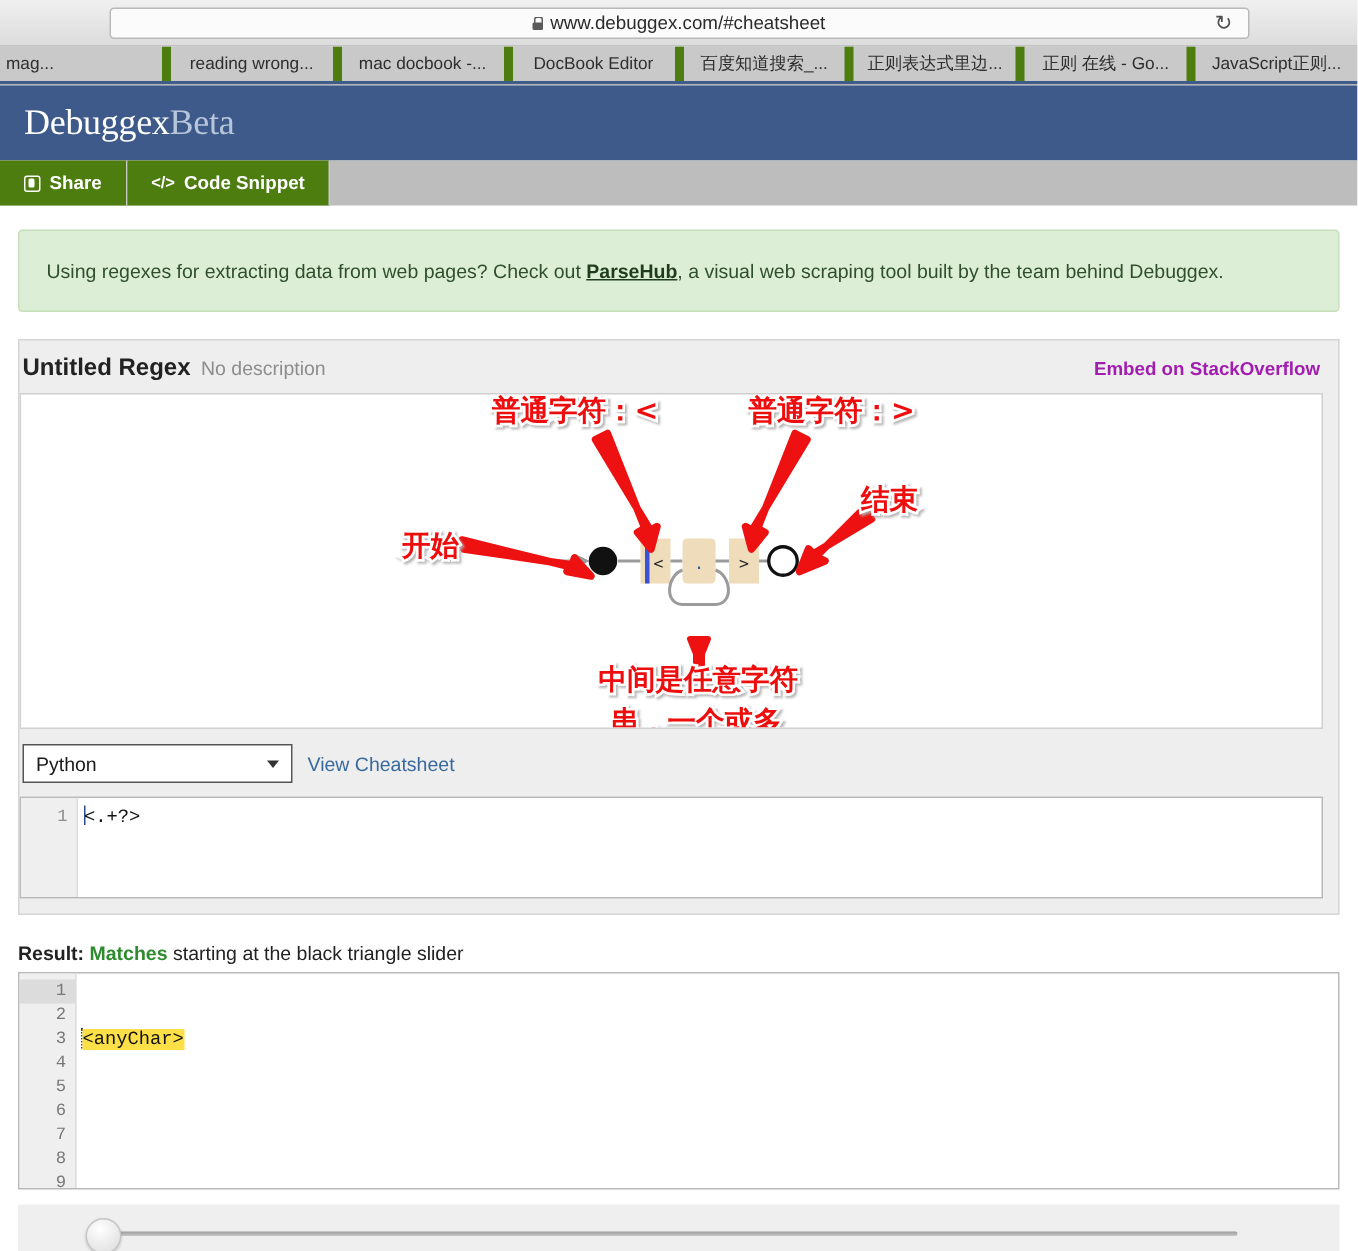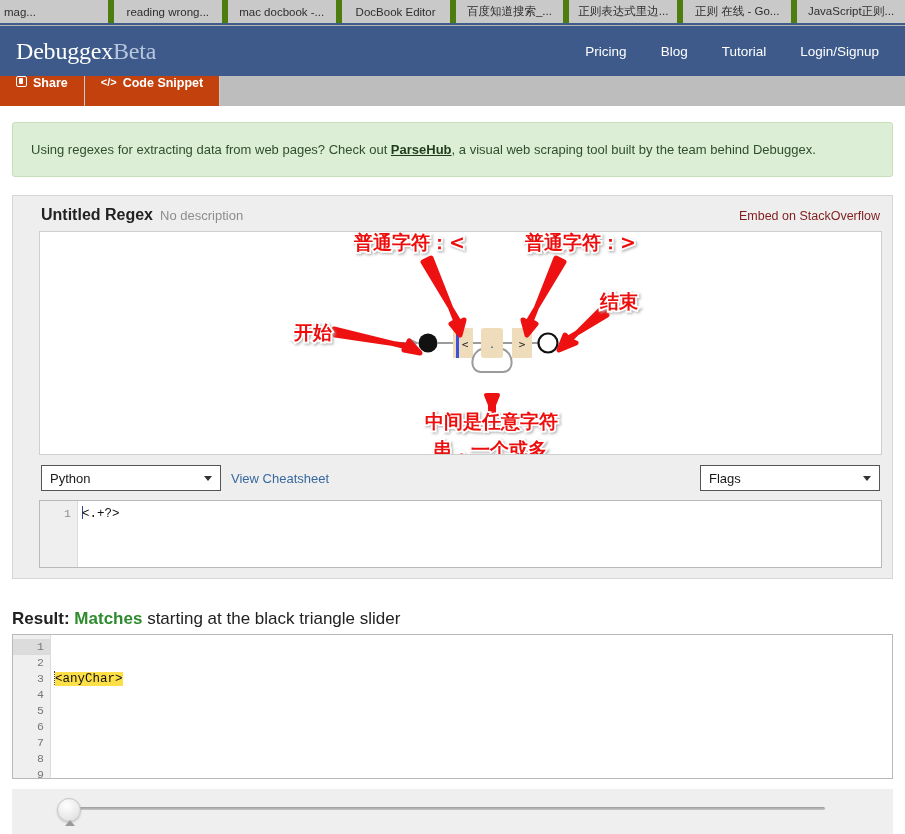--- a/index.html
+++ b/index.html
@@ -127,26 +127,27 @@
   }
 
   .subnav {
     height: 30px;
     background: #bdbdbd;
     display: flex;
     align-items: stretch;
   }
   .subnav-btn {
     display: flex;
+    align-items: center;
     gap: 6px;
     padding: 0 16px;
     color: #ffffff;
     font-size: 12.5px;
     font-weight: bold;
-    background: #c2410c;
+    background: #4d7c0f;
     border-right: 1px solid #c9c9c9;
     cursor: pointer;
   }
   .subnav-btn .ic { font-size: 11px; }
   .share-glyph {
     display: inline-block;
     width: 11px; height: 11px;
     border: 1.5px solid #fff;
     border-radius: 2px;
     position: relative;
@@ -177,43 +178,44 @@
   .notice a {
     color: #1f3d1c;
     font-weight: bold;
     text-decoration: underline;
   }
 
   .regex-panel {
     margin: 18px 12px 16px 12px;
     background: #eeeeee;
     border: 1px solid #d6d6d6;
-    padding: 10px 10px 10px 26px;
+    padding: 10px 10px 10px 0;
   }
   .regex-head {
     display: flex;
     align-items: baseline;
     padding: 0 2px 7px 2px;
   }
   .regex-title {
     font-size: 16px;
     font-weight: bold;
     color: #222;
   }
   .regex-desc {
     font-size: 13px;
     color: #8d8d8d;
     margin-left: 7px;
   }
   .embed-link {
     margin-left: auto;
     font-size: 12.5px;
-    color: #7f1d1d;
+    color: #a21caf;
     text-decoration: none;
     cursor: pointer;
+    font-weight: bold;
   }
 
   .diagram-box {
     background: #ffffff;
     border: 1px solid #cfcfcf;
     height: 224px;
     position: relative;
     overflow: hidden;
   }
   .diagram-svg { position: absolute; left: 0; top: 0; }
@@ -284,22 +286,22 @@
     display: inline-block;
     width: 1px;
     height: 13px;
     background: #2a4b8d;
     vertical-align: -2px;
     margin-right: -1px;
   }
 
   
   .result-head {
-    margin: 30px 12px 0 12px;
-    font-size: 17px;
+    margin: 18px 12px 0 12px;
+    font-size: 13px;
     color: #222;
   }
   .result-head .lbl { font-weight: bold; }
   .result-head .matches { font-weight: bold; color: #2e8b2e; }
 
   .result-box {
     margin: 5px 12px 0 12px;
     background: #ffffff;
     border: 1px solid #b9b9b9;
     height: 145px;
@@ -370,42 +372,45 @@
     border-bottom: 6px solid #9a9a9a;
   }
 
   
 </style>
 </head>
 <body>
 
 <div class="browser-chrome">
 
+  <div class="url-bar-row">
+    <div class="url-box">
+      <span class="url-text-wrap">
+        <span class="lock-icon"></span>
+        <span>www.debuggex.com/#cheatsheet</span>
+      </span>
+      <span class="reload-icon">↻</span>
+    </div>
+  </div>
 
   <div class="bookmark-bar">
     <div class="bm-item">mag...</div>
     <div class="bm-item">reading wrong...</div>
     <div class="bm-item">mac docbook -...</div>
     <div class="bm-item">DocBook Editor</div>
     <div class="bm-item">百度知道搜索_...</div>
     <div class="bm-item">正则表达式里边...</div>
     <div class="bm-item">正则 在线 - Go...</div>
     <div class="bm-item">JavaScript正则...</div>
   </div>
 </div>
 
 <div class="site-header">
   <div class="logo">
     <span>Debuggex</span><span class="beta">Beta</span>
-  </div>
-  <div class="nav-links">
-    <a class="nav-link">Pricing</a>
-    <a class="nav-link">Blog</a>
-    <a class="nav-link">Tutorial</a>
-    <a class="nav-link">Login/Signup</a>
   </div>
 </div>
 
 <div class="subnav">
   <div class="subnav-btn">
     <span class="share-glyph"></span>
     <span>Share</span>
   </div>
   <div class="subnav-btn">
     <span class="ic">&lt;/&gt;</span>
@@ -487,24 +492,20 @@
         </g>
       </svg>
     </div>
 
     <div class="controls-row">
       <div class="select-box">
         <span>Python</span>
         <span class="caret"></span>
       </div>
       <a class="cheatsheet-link">View Cheatsheet</a>
-      <div class="select-box flags-box">
-        <span>Flags</span>
-        <span class="caret"></span>
-      </div>
     </div>
 
     <div class="code-editor">
       <div class="gutter">
         <div>1</div>
       </div>
       <div class="code-area">
         <span class="caret-bar"></span><span>&lt;.+?&gt;</span>
       </div>
     </div>

